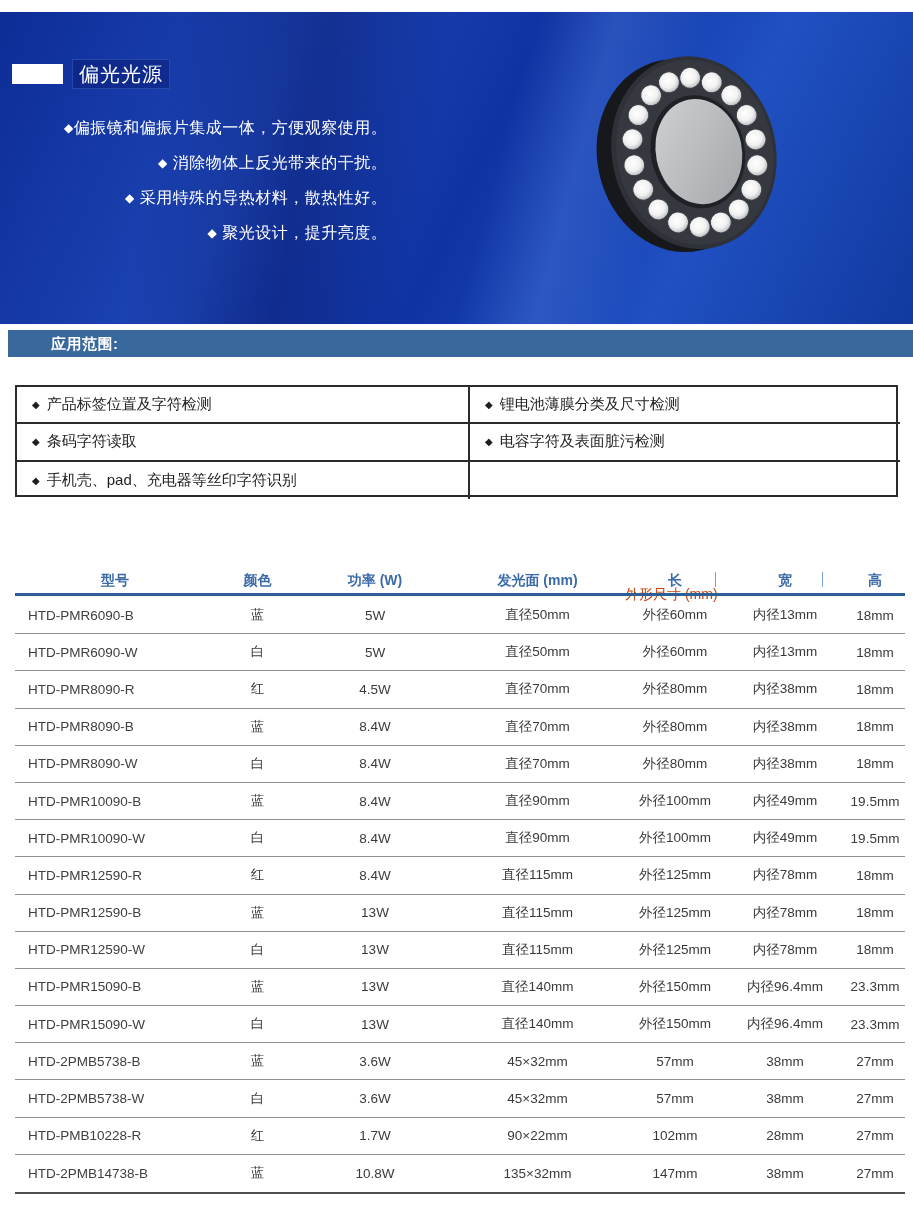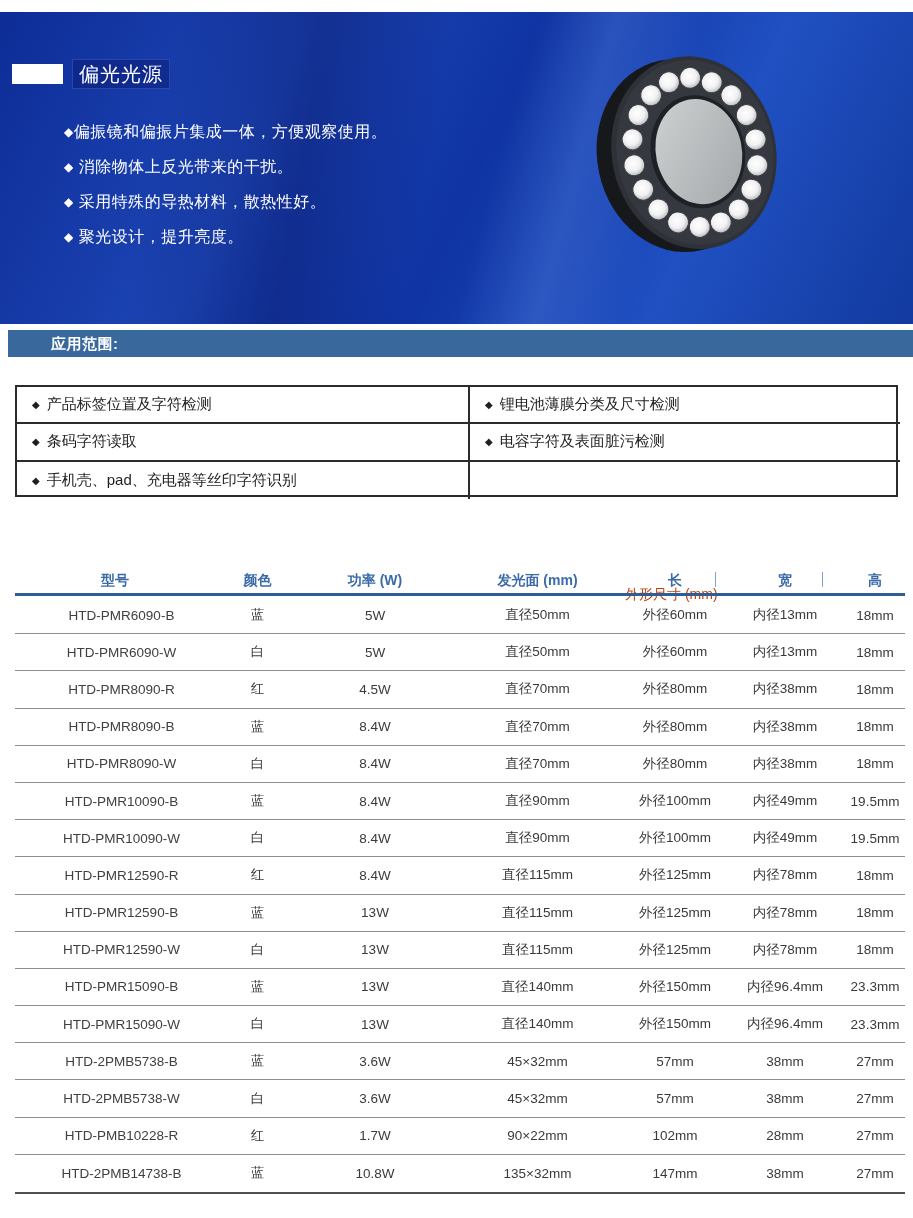--- a/index.html
+++ b/index.html
@@ -17,21 +17,21 @@
       linear-gradient(100deg, rgba(0,0,60,0) 18%, rgba(4,14,90,.38) 34%, rgba(0,0,60,0) 47%),
       linear-gradient(115deg,#0d2c96 0%,#1d46b6 30%,#0f33a2 52%,#2050c2 75%,#123a9f 100%);
   }
   .white-chip{position:absolute;left:12px;top:52px;width:51px;height:20px;background:#ffffff;}
   .banner-title{
     position:absolute;left:72px;top:47px;height:28px;line-height:28px;
     padding:0 6px;color:#ffffff;font-size:20px;letter-spacing:1px;
     background:rgba(8,24,110,.45);border:1px solid rgba(90,130,220,.35);
   }
   .features{position:absolute;left:64px;top:96px;}
-  .feature-line{height:35px;line-height:47px;color:#ffffff;font-size:16px;letter-spacing:.5px;white-space:pre;}
+  .feature-line{height:35px;line-height:39px;color:#ffffff;font-size:16px;letter-spacing:.5px;white-space:pre;text-align:right;}
   .feature-line .marker{font-size:12px;vertical-align:1px;}
 
   .ring-img{position:absolute;left:595px;top:36px;width:192px;height:210px;}
 
   
   .section-bar{
     position:absolute;left:8px;top:330px;width:905px;height:27px;line-height:27px;
     color:#ffffff;font-size:15px;font-weight:bold;letter-spacing:.5px;
     padding-left:20px;box-sizing:border-box;
   }
@@ -66,21 +66,21 @@
   .head-divider.d2{left:807px;}
   .head-rule{position:absolute;left:0;top:53px;width:890px;height:3px;background:#2e5f94;}
   .spec-body{position:absolute;left:0;top:57px;width:890px;border-bottom:2.5px solid #4f4f4f;}
   .spec-row{
     display:grid;grid-template-columns:200px 85px 150px 175px 100px 120px 60px;
     height:37.2px;border-bottom:1px solid #8f8f8f;box-sizing:border-box;
     align-items:center;font-size:13.5px;color:#3a3a3a;
   }
   .spec-row:last-child{border-bottom:none;}
   .spec-row .cell{text-align:center;}
-  .spec-row .cell.model{text-align:center;padding-left:13px;color:#404040;}
+  .spec-row .cell.model{text-align:left;padding-left:13px;color:#404040;}
 </style>
 </head>
 <body>
 
 <div class="banner">
   <div class="white-chip"></div>
   <div class="banner-title">偏光光源</div>
   <div class="features" id="feature-list">
       <div class="feature-line"><span class="marker">◆</span><span>偏振镜和偏振片集成一体，方便观察使用。</span></div>
       <div class="feature-line"><span class="marker">◆</span><span> 消除物体上反光带来的干扰。</span></div>

